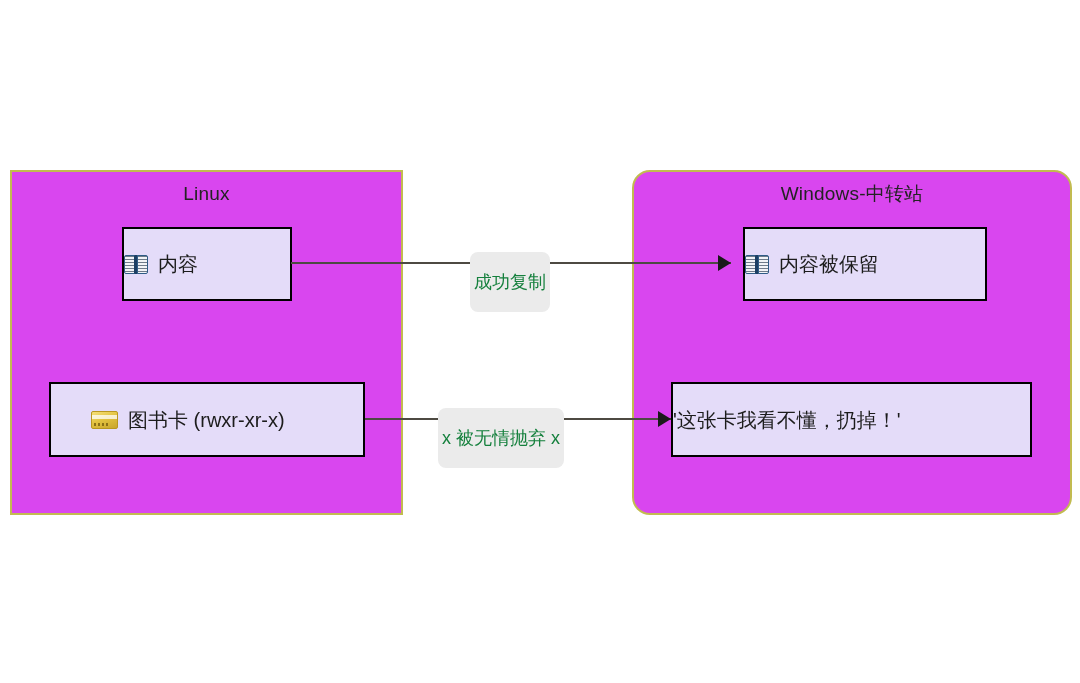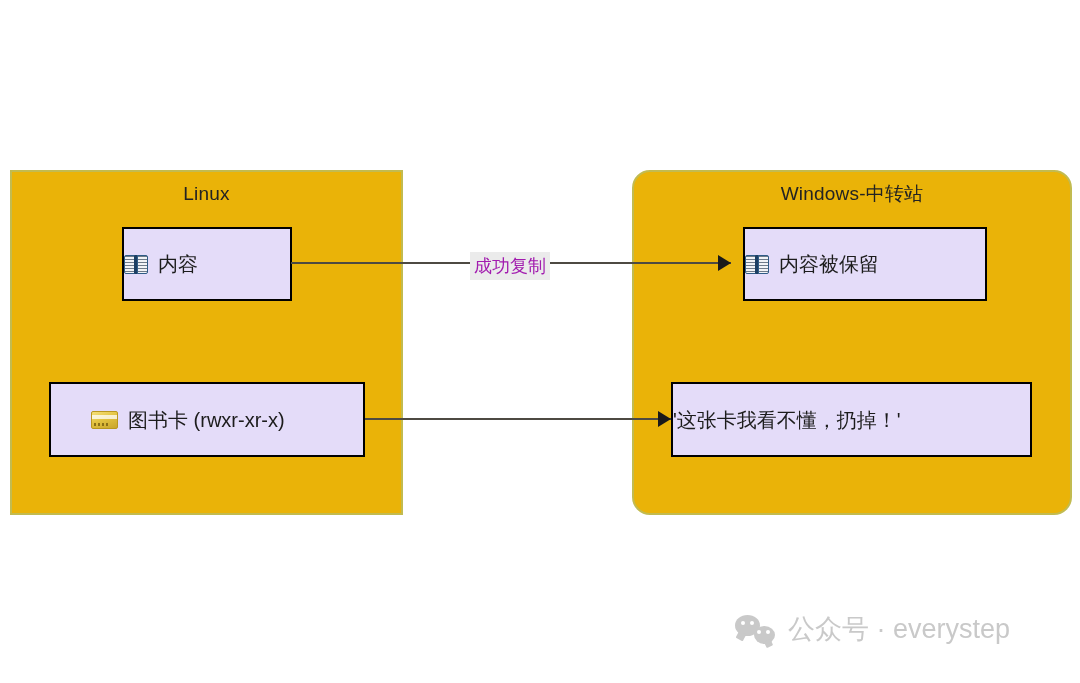--- a/index.html
+++ b/index.html
@@ -17,21 +17,21 @@
   }
 
   #canvas {
     position: absolute;
     inset: 0;
   }
 
   
   .container-box {
     position: absolute;
-    background: #eab308;
+    background: #d946ef;
     border: 2px solid #c2bb50;
     box-sizing: border-box;
   }
   .container-title {
     position: absolute;
     top: 9px;
     left: 0;
     right: 0;
     text-align: center;
     font-size: 19px;
@@ -154,23 +154,24 @@
     height: 0;
     border-top: 8px solid transparent;
     border-bottom: 8px solid transparent;
     border-left: 13px solid #1a1a1a;
   }
   .edge-label {
     position: absolute;
     background: #ebebeb;
     font-size: 18px;
     line-height: 24px;
-    color: #a21caf;
-    padding: 2px 4px;
-    white-space: nowrap;
+    color: #15803d;
+    padding: 18px 4px;
+    white-space: nowrap;
+    border-radius: 8px;
   }
 
   #edge1-line  { left: 291px; top: 262px; width: 440px; }
   #edge1-head  { left: 718px; top: 255px; }
   #edge1-label { left: 470px; top: 252px; }
 
   #edge2-line  { left: 365px; top: 418px; width: 306px; }
   #edge2-head  { left: 658px; top: 411px; }
   #edge2-label { left: 438px; top: 408px; }
 
@@ -282,26 +283,16 @@
       <span class="node-label">图书卡 (rwxr-xr-x)</span>
     </span>
   </div>
 
   <div class="edge-line" id="edge1-line"></div>
   <div class="edge-head" id="edge1-head"></div>
   <div class="edge-label" id="edge1-label">成功复制</div>
 
   <div class="edge-line" id="edge2-line"></div>
   <div class="edge-head" id="edge2-head"></div>
-
-  <div id="watermark">
-    <span class="wechat-logo">
-      <span class="bub big"></span>
-      <span class="bub small"></span>
-      <span class="dot d1"></span>
-      <span class="dot d2"></span>
-      <span class="dot d3"></span>
-      <span class="dot d4"></span>
-    </span>
-    <span id="watermark-text">公众号 · everystep</span>
-  </div>
+  <div class="edge-label" id="edge2-label">x 被无情抛弃 x</div>
+
 
 </div>
 
 </body></html>

